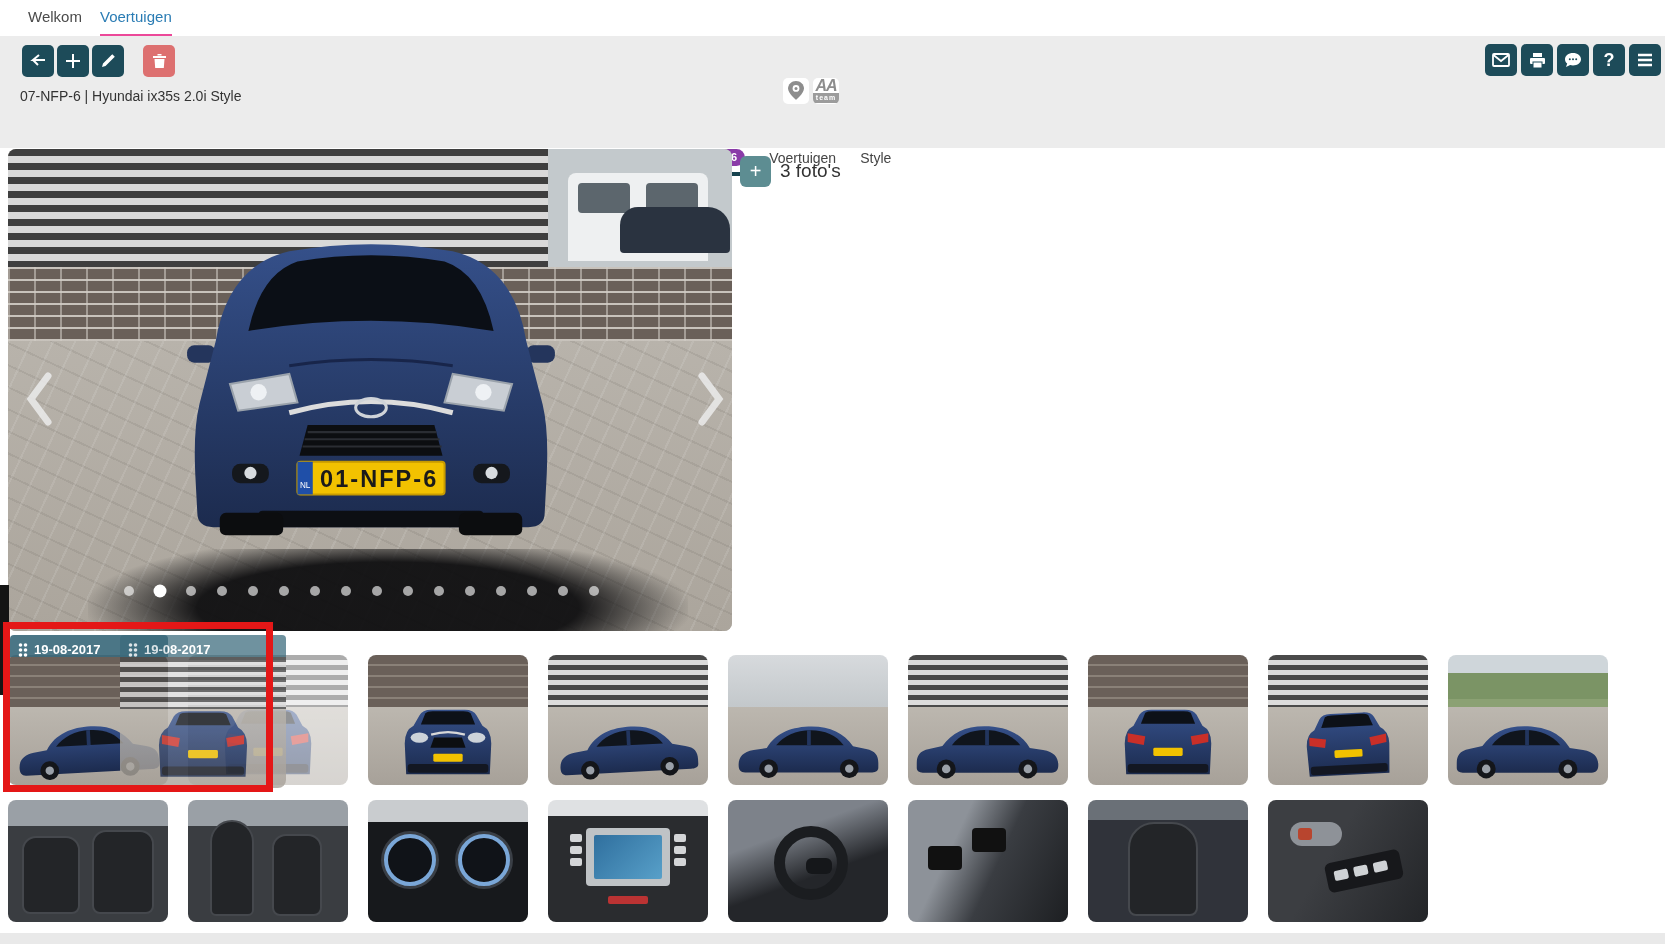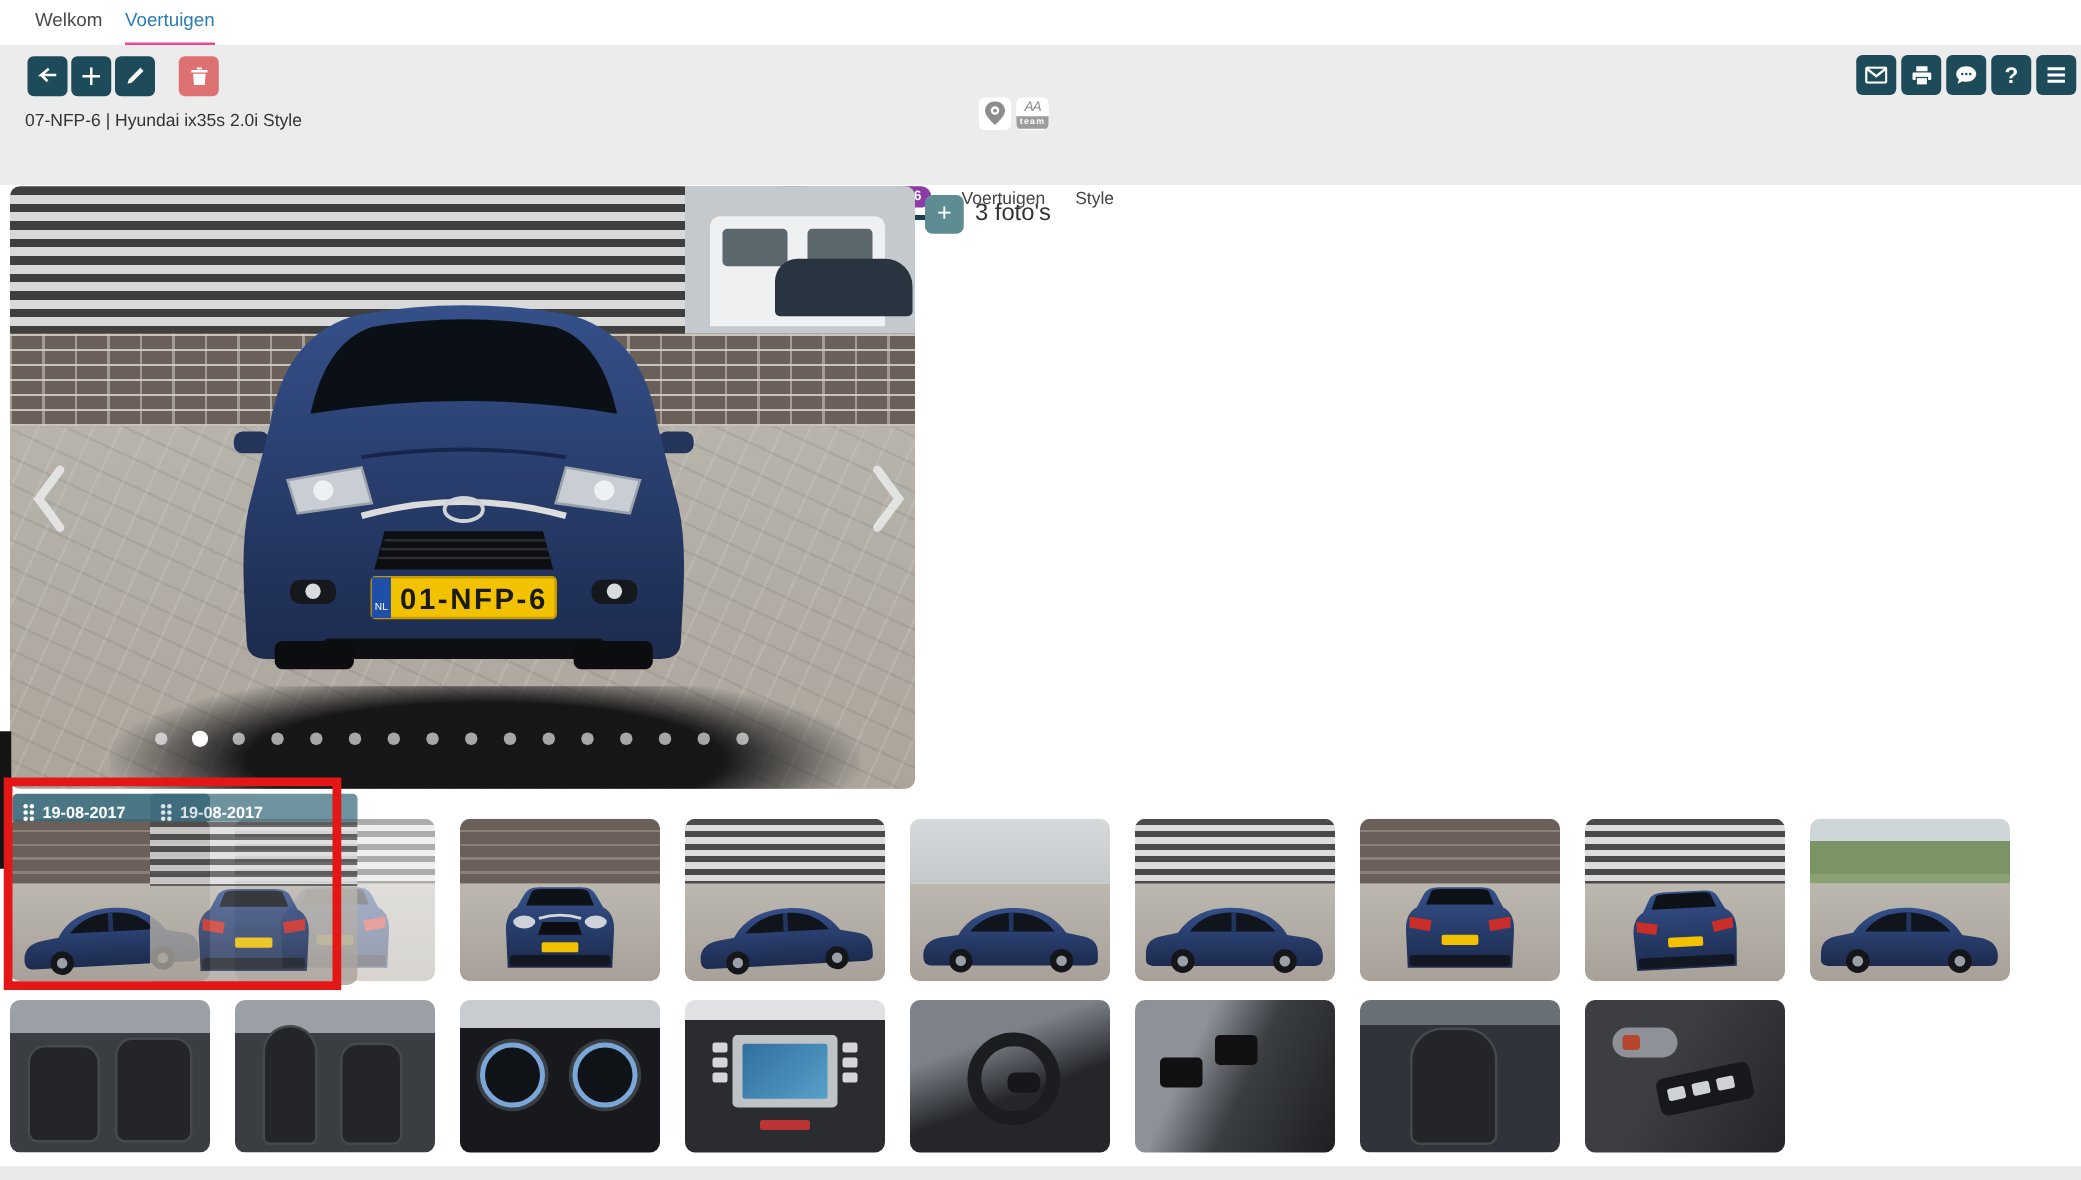--- a/index.html
+++ b/index.html
@@ -17,21 +17,21 @@
   .header { position:absolute; left:0; top:36px; width:100%; height:112px; background:#ececec; }
   .tbtn { position:absolute; top:9px; width:32px; height:32px; border-radius:5px; background:#1d4b59;
           display:flex; align-items:center; justify-content:center; cursor:pointer; }
   .tbtn svg { display:block; }
   .tbtn.red { background:#dd7070; }
   .title { position:absolute; left:20px; top:52px; font-size:14px; color:#333; }
 
   .pubicon { position:absolute; top:42px; width:26px; height:26px; border-radius:5px; background:#fff;
              display:flex; align-items:center; justify-content:center; }
   .aa { left:813px; flex-direction:column; overflow:hidden; background:#fff; }
-  .aa .aat { font-size:11px; font-weight:normal; font-style:italic; color:#8d8d8d; line-height:14px; letter-spacing:-1px;}
+  .aa .aat { font-size:16px; font-weight:bold; font-style:italic; color:#8d8d8d; line-height:14px; letter-spacing:-1px;}
   .aa .aab { width:100%; height:10px; background:#9c9c9c; color:#fff; font-size:7px; font-weight:bold;
              text-align:center; line-height:10px; letter-spacing:1px; }
 
   
   .navtabs { position:absolute; left:22px; top:113px; display:flex; gap:24px; align-items:flex-end; }
   .ntab { font-size:14px; color:#444; padding-bottom:10px; cursor:pointer; display:flex; align-items:center; gap:6px;}
   .ntab.active { color:#1c1c1c; border-bottom:4px solid #16424e; padding-bottom:6px; }
   .badge { background:#8a3ba8; color:#fff; font-size:11px; font-weight:bold; border-radius:10px;
            padding:3px 8px; line-height:1; }
 

